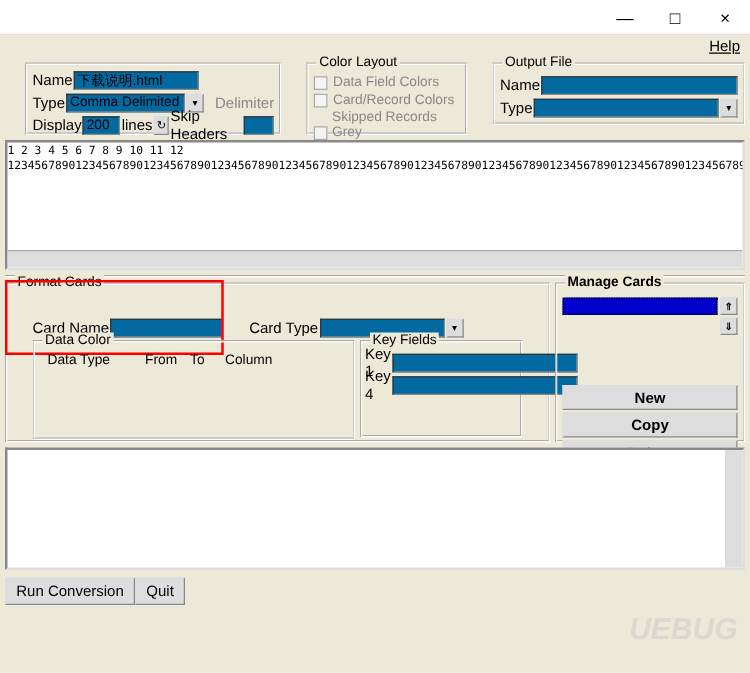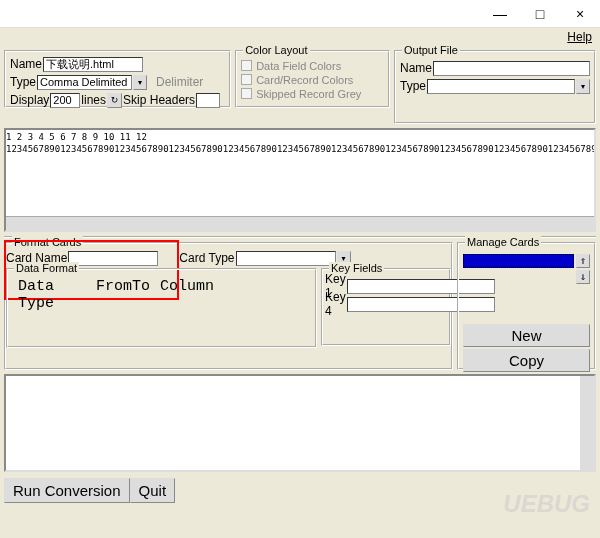--- a/index.html
+++ b/index.html
@@ -3,48 +3,48 @@
 <meta charset="utf-8">
 <style>
 * { box-sizing: border-box; margin: 0; padding: 0; }
 body { font-family: "SimSun", sans-serif; font-size: 12px; background: #f0f0f0; width: 600px; height: 538px; overflow: hidden; position: relative; }
 .titlebar { height: 28px; background: #fff; display: flex; justify-content: flex-end; align-items: center; border-bottom: 1px solid #e0e0e0; }
 .titlebar .wbtn { width: 40px; height: 28px; display: flex; align-items: center; justify-content: center; font-size: 14px; }
 .menubar { height: 18px; display: flex; justify-content: flex-end; padding-right: 8px; align-items: center; background: #ece9d8; }
 .menubar span { text-decoration: underline; }
 .app { background: #ece9d8; padding: 4px; height: 492px; position: relative; }
 .row1 { display: flex; gap: 4px; }
-.fs { border: 2px groove #fff; padding: 4px 4px 4px 4px; position: relative; }
+.fs { border: 2px groove #fff; padding: 4px 4px 4px 4px; position: relative; margin-left: 16px; }
 .fs-label { position: absolute; top: -8px; left: 6px; background: #ece9d8; padding: 0 2px; font-size: 11px; }
 .left-panel { width: 250px; height: 58px; }
 .color-panel { width: 170px; height: 58px; }
-.output-panel { flex: 1; height: 74px; }
+.output-panel { flex: 1; height: 50px; }
 .line { display: flex; align-items: center; gap: 1px; margin-bottom: 2px; height: 16px; }
 .label { font-size: 12px; }
-input.txt { border: 1px inset #888; background: #ffffff; height: 15px; font-size: 11px; padding: 0 2px; }
+input.txt { border: 1px inset #888; background: #0369a1; height: 15px; font-size: 11px; padding: 0 2px; }
 .dropdown-btn { width: 14px; height: 15px; border: 1px outset #ddd; background: #ddd; display: inline-flex; align-items: center; justify-content: center; font-size: 8px; }
 .small-btn { width: 15px; height: 15px; border: 1px outset #ddd; background: #ddd; display: inline-flex; align-items: center; justify-content: center; font-size: 9px; }
 .dim { color: #888; }
-.check { display: flex; align-items: flex-start; gap: 4px; color: #888; font-size: 11px; margin-bottom: 2px; }
+.check { display: flex; align-items: flex-end; gap: 4px; color: #888; font-size: 11px; margin-bottom: 2px; }
 .check .box { width: 11px; height: 11px; border: 1px solid #aaa; background: #f4f4f4; }
 .ruler-area { border: 2px inset #ddd; background: #fff; margin-top: 4px; height: 104px; position: relative; overflow: hidden; }
 .ruler { font-family: monospace; font-size: 9px; white-space: nowrap; line-height: 10px; padding-top: 2px; }
 .preview-scroll { position: absolute; bottom: 0; left: 0; right: 0; height: 14px; background: #ddd; border-top: 1px solid #aaa; }
 .hr { border-top: 2px groove #fff; margin: 4px 0; }
 .row2 { display: flex; gap: 4px; height: 128px; }
-.format-cards { border: 2px groove #fff; flex: 1; position: relative; padding: 0; }
-.manage-cards { border: 2px groove #fff; width: 139px; position: relative; padding: 4px; }
+.format-cards { border: 2px groove #fff; flex: 1; position: relative; padding: 20px; }
+.manage-cards { border: 2px groove #fff; width: 152px; position: relative; padding: 4px; font-weight: bold; }
 .red-box { position: absolute; border: 2px solid red; top: -4px; left: -2px; width: 175px; height: 60px; pointer-events: none; }
 .inner-fs { border: 2px groove #fff; position: relative; padding: 4px 2px 2px 2px; }
-.df-header { display: flex; font-size: 15px; padding-left: 8px; gap: 8px; font-family: Liberation Mono, monospace; }
+.df-header { display: flex; font-size: 11px; padding-left: 8px; gap: 8px; }
 .blue-sel { background: #0000cc; height: 14px; width: 130px; border: 1px dotted #000; }
 .vspin { display: flex; flex-direction: column; gap: 2px; }
 .spin-btn { width: 14px; height: 14px; border: 1px outset #ddd; background: #ddd; font-size: 8px; display: flex; align-items: center; justify-content: center; }
 .side-btns { display: flex; flex-direction: column; gap: 2px; margin-top: 40px; }
-.btn { border: 1px outset #ddd; background: #ddd; padding: 2px 6px; font-size: 15px; text-align: center; }
+.btn { border: 1px outset #ddd; background: #ddd; padding: 2px 6px; font-size: 12px; text-align: center; }
 .big-area { border: 2px inset #ddd; background: #fff; height: 98px; margin-top: 4px; position: relative; }
 .big-scroll { position: absolute; right: 0; top: 0; bottom: 0; width: 14px; background: #ddd; }
 .footer { display: flex; justify-content: flex-start; align-items: flex-end; margin-top: 6px; }
 .watermark { position: absolute; right: 10px; bottom: 20px; font-size: 24px; color: rgba(200,200,200,0.5); font-weight: bold; font-style: italic; pointer-events: none; }
 </style>
 </head>
 <body>
 
 <div class="titlebar">
   <div class="wbtn">—</div>
@@ -86,21 +86,21 @@
       <div class="check">
             <span class="box"></span>
             <span>Data Field Colors</span>
           </div>
       <div class="check">
             <span class="box"></span>
             <span>Card/Record Colors</span>
           </div>
       <div class="check">
             <span class="box"></span>
-            <span>Skipped Record Grey</span>
+            <span>Skipped Records Grey</span>
           </div>
     </div>
   </div>
 
   <div class="fs output-panel">
     <div class="fs-label">Output File</div>
     <div style="padding-top:4px">
       <div class="line">
         <span class="label">Name</span>
         <input class="txt" style="flex: 1 1 0%;" value="">
@@ -128,21 +128,21 @@
     <div class="red-box"></div>
     <div class="line" style="margin-top:6px">
       <span class="label">Card Name</span>
       <input class="txt" style="width: 90px;" value="">
       <span class="label" style="margin-left:20px">Card Type</span>
       <input class="txt" style="width: 100px;" value="">
       <span class="dropdown-btn">▾</span>
     </div>
     <div style="display:flex; gap:4px; margin-top:2px">
       <div class="inner-fs" style="flex:1;height:80px">
-        <div class="fs-label">Data Format</div>
+        <div class="fs-label">Data Color</div>
         <div class="df-header" style="margin-top:4px">
           <span style="width:70px">Data Type</span>
           <span style="width:28px">From</span>
           <span style="width:20px">To</span>
           <span>Column</span>
         </div>
       </div>
       <div class="inner-fs" style="width:130px;height:78px">
         <div class="fs-label">Key Fields</div>
         <div style="margin-top:4px">

